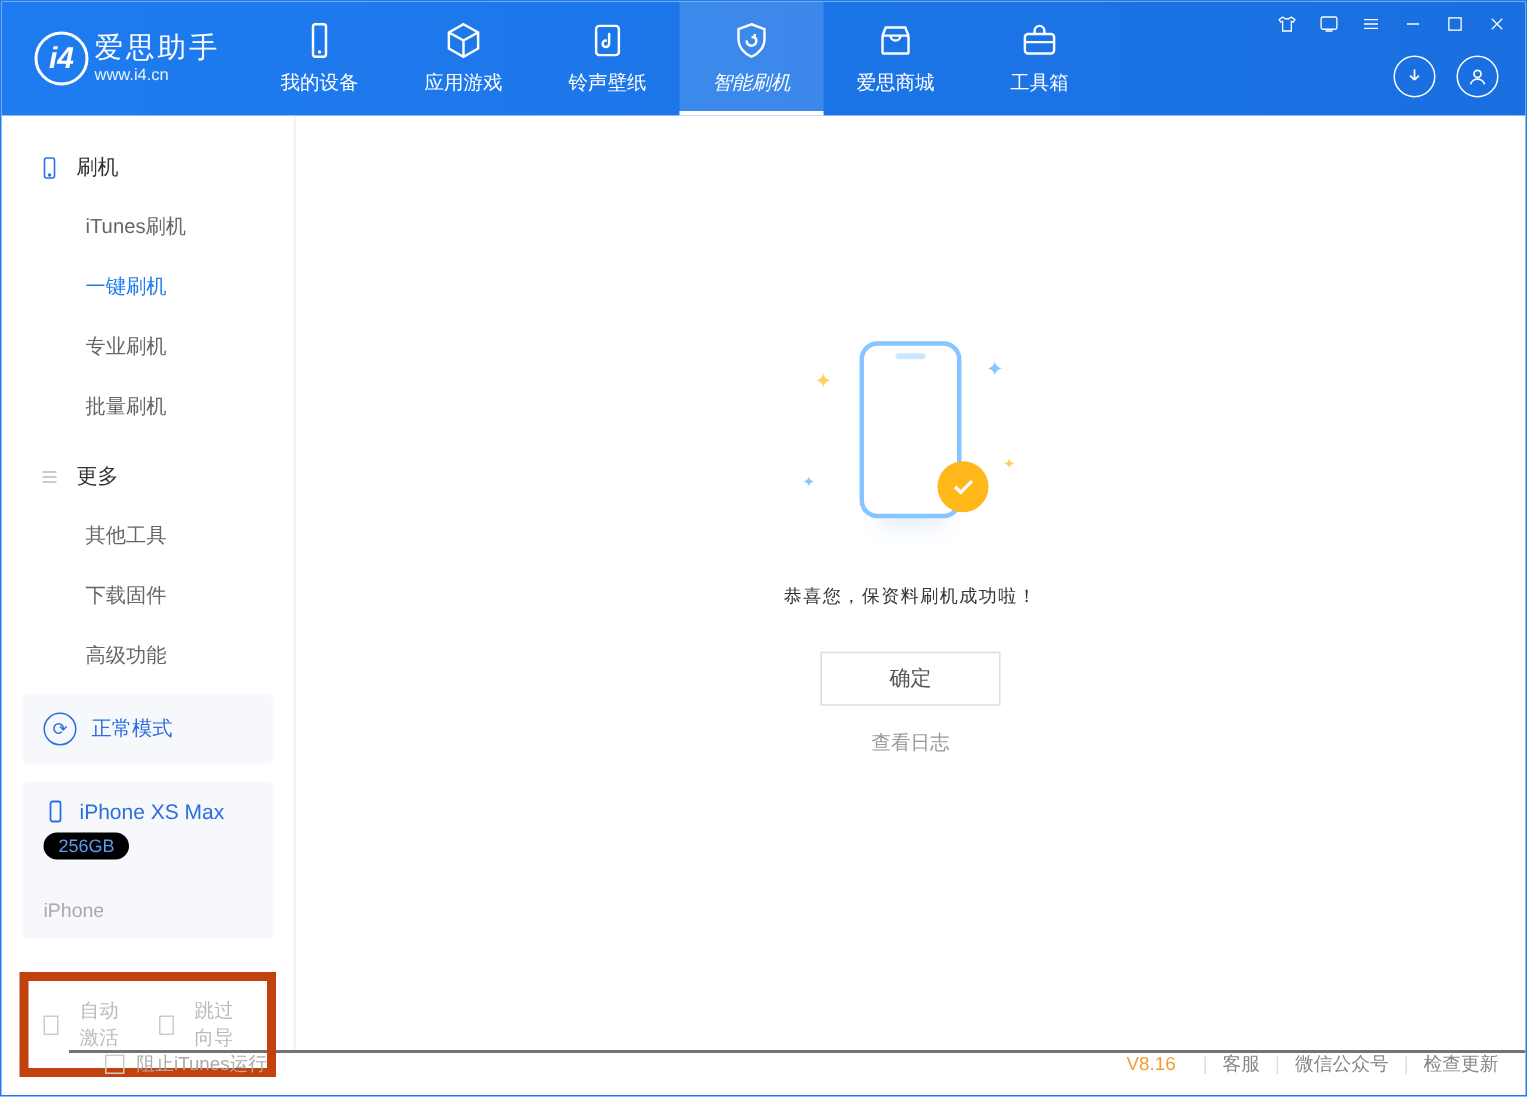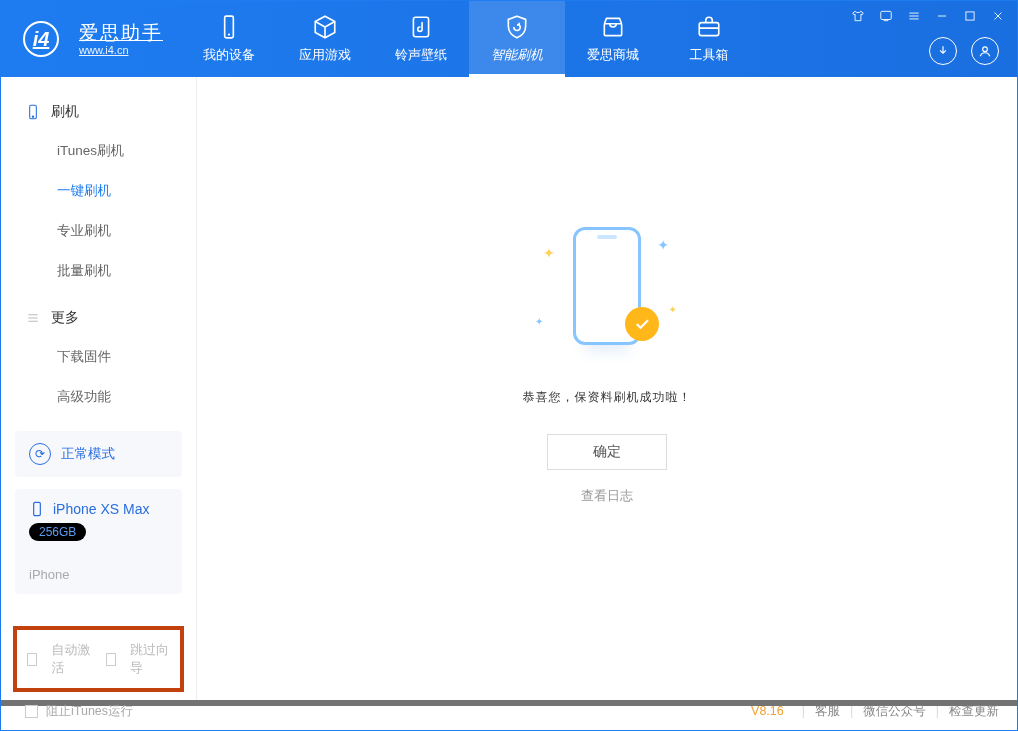--- a/index.html
+++ b/index.html
@@ -1,18 +1,18 @@
 <!DOCTYPE html>
 <html><head>
 <meta charset="utf-8">
 <style>
 * { margin: 0; padding: 0; box-sizing: border-box; font-family: "Microsoft YaHei", "PingFang SC", sans-serif; }
 body { background: #fff; width: 1018px; height: 731px; overflow: hidden; border: 1px solid #1e7cf0; }
 .header { height: 76px; background: linear-gradient(to right,#1e7cf0,#1a6fe0); display: flex; align-items: center; color: #fff; position: relative; }
-.logo { display: flex; align-items: center; padding: 0 18px 0 22px; gap: 20px; text-decoration: underline; }
+.logo { display: flex; align-items: center; padding: 0 18px 0 22px; gap: 4px; }
 .logo-badge { width: 36px; height: 36px; border: 2.5px solid #fff; border-radius: 50%; display: flex; align-items: center; justify-content: center; font-weight: bold; font-size: 20px; font-style: italic; }
 .logo-text { line-height: 1.15; }
 .logo-text .t1 { font-size: 19px; letter-spacing: 2px; }
 .logo-text .t2 { font-size: 11px; opacity: .9; }
 .tabs { display: flex; height: 100%; }
 .tab { width: 96px; height: 100%; display: flex; flex-direction: column; align-items: center; justify-content: center; gap: 6px; font-size: 13px; cursor: pointer; position: relative; }
 .tab.active { background: rgba(255,255,255,.14); font-style: italic; }
 .tab.active::after { content:""; position:absolute; left:0; right:0; bottom:0; height:3px; background:#fff; }
 .tab svg { width: 26px; height: 26px; }
 .titlebar { position: absolute; right: 10px; top: 6px; display: flex; gap: 10px; align-items: center; }
@@ -28,36 +28,36 @@
 .side-item { padding: 11px 24px 11px 56px; cursor: pointer; color:#666; }
 .side-item.active { color: #1e7cf0; }
 .side-spacer { flex: 1; }
 .mode-box, .device-box { margin: 6px 14px; background: #f6f8fc; border-radius: 4px; padding: 12px 14px; font-size: 13px; }
 .mode-box { display:flex; align-items:center; gap:10px; color:#2a6ee0; font-size: 13.5px; }
 .mode-box .mode-ic { width: 22px; height: 22px; border:1.5px solid #2a6ee0; border-radius:50%; display:inline-flex; align-items:center; justify-content:center; font-size:12px; }
 .device-box { color:#2a6ee0; }
 .device-box .dname { font-size: 14px; font-weight: 500; display:flex; align-items:center; gap:8px; }
 .capsule { display:inline-block; background:#000000; color:#5b9cf3; border-radius: 11px; padding: 2px 10px; font-size: 12px; margin: 6px 0 4px 0; }
 .device-box .dtype { color:#aaa; font-size: 13px; margin-top: 22px; }
-.checkbox-row { border: 4px solid #c2410c; margin: 26px 12px 8px 12px; padding: 11px 10px; display:flex; gap: 14px; align-items:center; font-size: 13px; color:#bbb; }
+.checkbox-row { border: 6px solid #c2410c; margin: 16px 12px 8px 12px; padding: 11px 10px; display:flex; gap: 14px; align-items:center; font-size: 13px; color:#bbb; }
 .cb { width: 13px; height: 13px; border: 1px solid #ccc; display:inline-block; }
 .main { flex: 1; position: relative; }
 .center { position: absolute; left: 50%; top: 46%; transform: translate(-50%,-50%); text-align: center; width: 100%; }
 .illus { position: relative; width: 180px; height: 140px; margin: 0 auto 26px; }
 .phone { width: 68px; height: 118px; border: 3px solid #86c5ff; border-radius: 12px; background:#fff; position:absolute; left:50%; top:4px; transform:translateX(-50%); box-shadow: 0 18px 14px -12px rgba(60,130,220,.14); }
 .phone::before { content:""; position:absolute; top:5px; left:50%; transform:translateX(-50%); width:20px; height:4px; background:#cbe6ff; border-radius:3px; }
 .check { position:absolute; right:38px; bottom:22px; width:34px; height:34px; background:#ffb71a; border-radius:50%; display:flex; align-items:center; justify-content:center; }
 .check svg { width:18px; height:18px; stroke:#fff; stroke-width:3; fill:none; }
 .spark { position:absolute; color:#ffd05a; font-size: 14px; }
 .s1 { left: 26px; top: 22px; } .s2 { right: 28px; top: 14px; color:#86c5ff; }
 .s3 { left: 18px; bottom: 36px; font-size:10px; color:#86c5ff;} .s4 { right:20px; bottom:48px; font-size:10px; }
 .success-text { font-size: 12px; color: #333; letter-spacing: 1px; }
 .ok-btn { margin: 28px auto 16px; width: 120px; height: 36px; border:1px solid #ddd; background:#fff; font-size:14px; color:#555; cursor:pointer; display:block; }
 .log-link { color:#999; font-size: 13px; text-decoration: none; cursor:pointer; }
-.footer { height: 16px; border-top:6px solid #737373; display:flex; align-items:center; font-size:12.5px; color:#aaa; padding: 0 18px 0 24px; }
+.footer { height: 16px; border-top:2px solid #737373; display:flex; align-items:center; font-size:12.5px; color:#aaa; padding: 0 18px 0 24px; margin-left: 45px; }
 .footer .fleft { display:flex; align-items:center; gap:8px; }
 .footer .fright { margin-left:auto; display:flex; align-items:center; gap: 10px; color:#888; }
 .footer .sep { color:#ddd; }
 .footer .ver { color:#f0a030; margin-right: 8px; }
 </style>
 </head>
 <body>
 
 <div class="header">
   <div class="logo">
@@ -173,20 +173,21 @@
     <div class="side-item">iTunes刷机</div>
     <div class="side-item active">一键刷机</div>
     <div class="side-item">专业刷机</div>
     <div class="side-item">批量刷机</div>
     <div class="side-group" style="margin-top:8px">
       <svg viewBox="0 0 24 24" stroke="#bbb" stroke-width="1.6">
           <path d="M5 7h14M5 12h14M5 17h14"></path>
         </svg>
       <span>更多</span>
     </div>
+    <div class="side-item">其他工具</div>
     <div class="side-item">下载固件</div>
     <div class="side-item">高级功能</div>
     <div class="side-spacer"></div>
     <div class="mode-box">
       <span class="mode-ic">⟳</span>
       <span>正常模式</span>
     </div>
     <div class="device-box">
       <div class="dname">
         <svg viewBox="0 0 24 24" width="16" height="16" fill="none" stroke="#2a6ee0" stroke-width="1.8">

